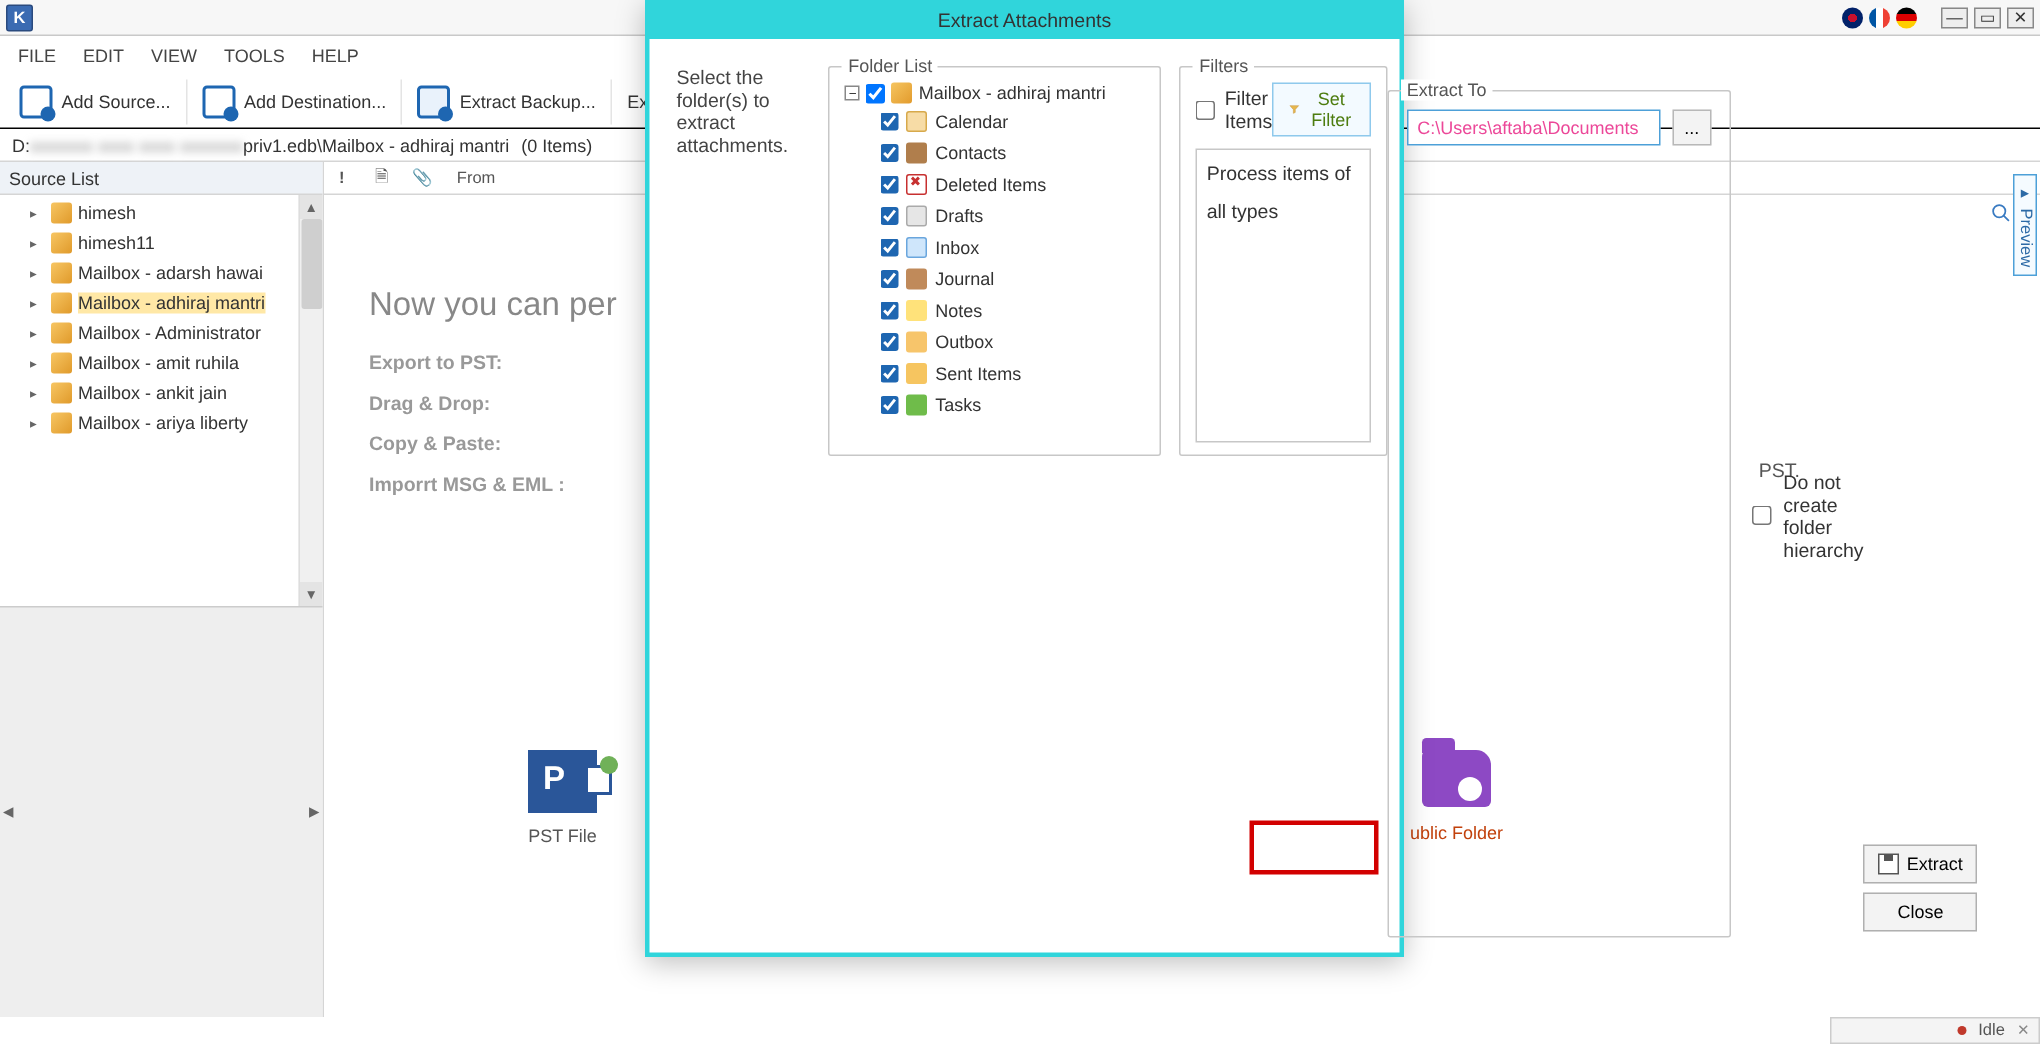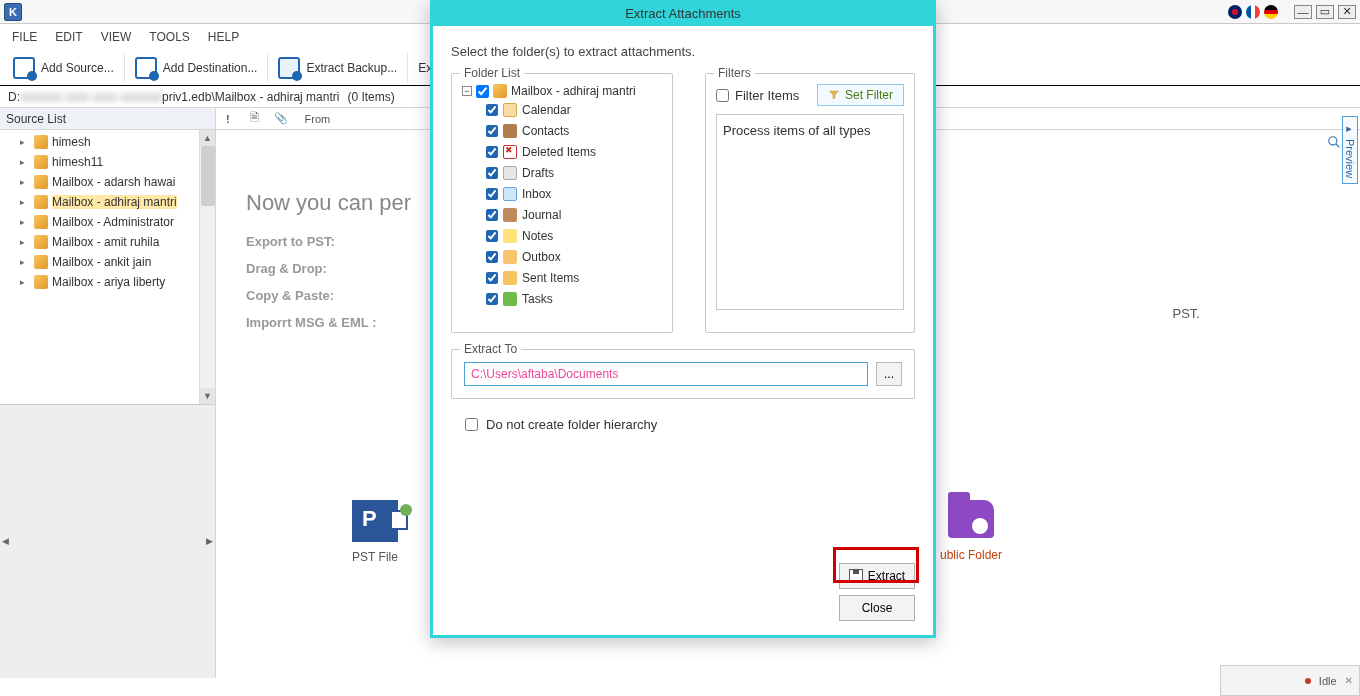--- a/index.html
+++ b/index.html
@@ -197,21 +197,21 @@
     background:#f5fbff;
     writing-mode: vertical-rl;
     text-align:center; font-size:11px; color:#2c6aa6;
     display:flex; align-items:center; justify-content:center;
     gap:4px;
   }
   
   
   .statusbar {
     position:absolute; bottom:0; right:0;
-    width:140px; height:31px;
+    width:140px; height:18px;
     background:#f4f4f4;
     border:1px solid #ccc;
     display:flex; align-items:center; justify-content:flex-end;
     padding: 0 6px; gap:8px;
     font-size:11px; color:#555;
   }
   .statusbar .dot { width:6px; height:6px; border-radius:50%; background:#c0392b; }
   .statusbar .x { font-size:10px; color:#888; }
   
   
@@ -225,21 +225,21 @@
     display:flex; flex-direction:column;
   }
   .dialog-title {
     height: 26px; background:#30d5db;
     margin:-3px -3px 0 -3px;
     display:flex; align-items:center; justify-content:center;
     font-size:13px; color:#333;
   }
   .dialog-body { flex:1; padding: 18px 18px 10px; }
   .dlg-instruction { font-size:13px; color:#444; margin-bottom: 14px; }
-  .dlg-row { display:flex; gap:32px; }
+  .dlg-row { display:flex; gap:12px;margin-left:27px; }
   .fieldset {
     border:1px solid #c7c7c7;
     border-radius:2px;
     padding: 10px;
     position:relative;
     font-size:12px;
     height: 260px;
   }
   .fieldset .legend {
     position:absolute; top:-8px; left:8px;
@@ -498,21 +498,21 @@
 </div>
 
 <div class="statusbar">
   <span class="dot"></span>
   <span>Idle</span>
   <span class="x">✕</span>
 </div>
 
 <div class="dialog">
   <div class="dialog-title">Extract Attachments</div>
-  <div class="dialog-body" style="display:flex; flex-direction:column; height:100%;">
+  <div class="dialog-body" style="display:flex; flex-direction:row; height:100%;">
     <div class="dlg-instruction">Select the folder(s) to extract attachments.</div>
 
     <div class="dlg-row">
 
       <div class="fieldset fs-folder">
         <span class="legend">Folder List</span>
         <div class="folder-tree">
           <div class="ft-root">
             <span class="toggle">−</span>
             <input type="checkbox" checked="" style="">

